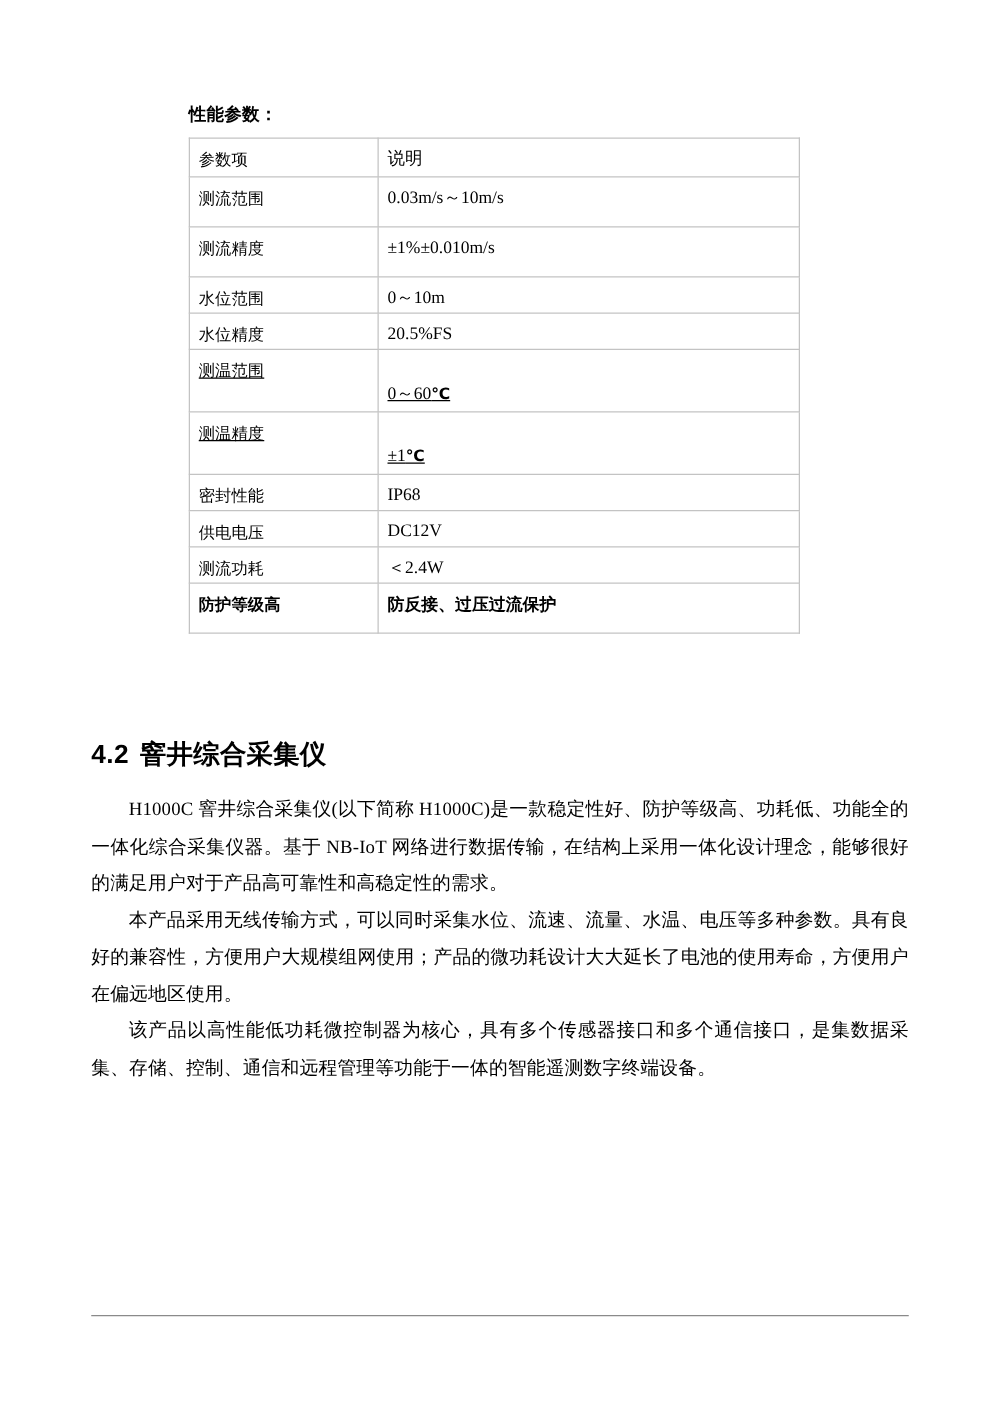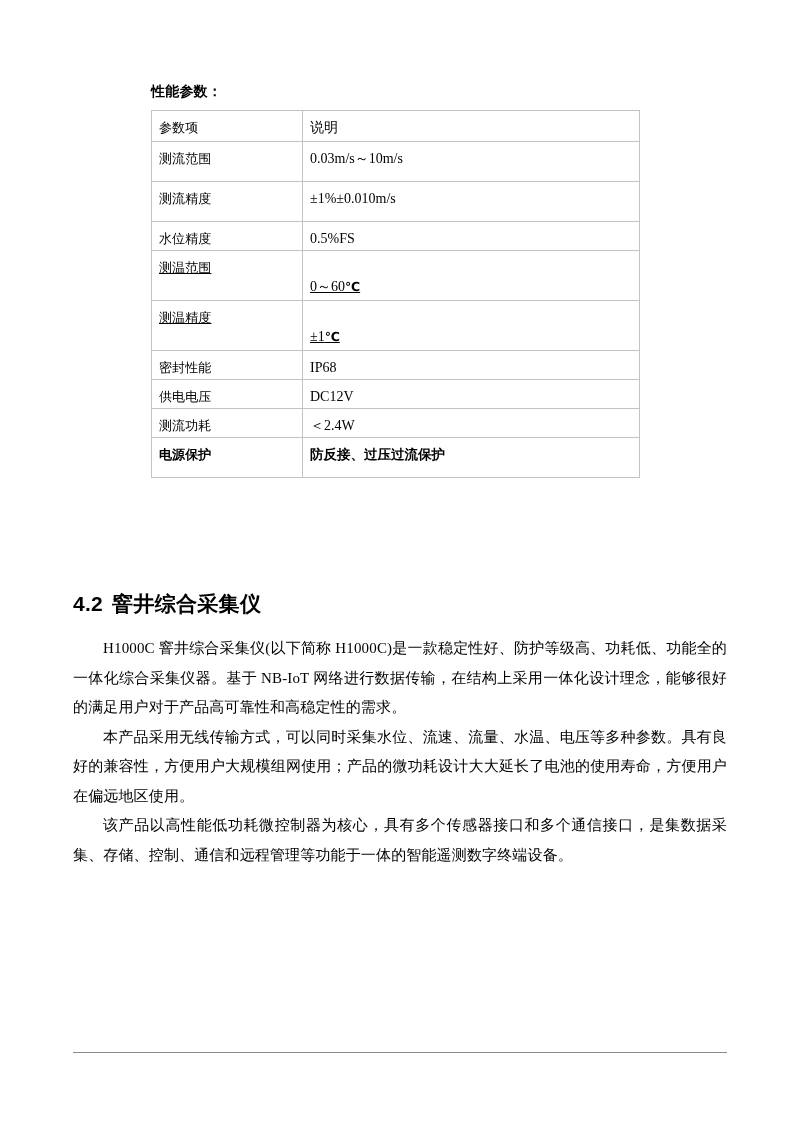--- a/index.html
+++ b/index.html
@@ -177,27 +177,35 @@
 
       <tr class="row-pad">
         <td class="cell-label">
           <div class="cell-inner">测流精度</div>
         </td>
         <td class="cell-value">
           <div class="cell-inner">±1%±0.010m/s</div>
         </td>
       </tr>
 
+      <tr class="row-short">
+        <td class="cell-label">
+          <div class="cell-inner">水位范围</div>
+        </td>
+        <td class="cell-value">
+          <div class="cell-inner">0～10m</div>
+        </td>
+      </tr>
 
       <tr class="row-short">
         <td class="cell-label">
           <div class="cell-inner">水位精度</div>
         </td>
         <td class="cell-value">
-          <div class="cell-inner">0.5%FS</div>
+          <div class="cell-inner">20.5%FS</div>
         </td>
       </tr>
 
       <tr class="row-tall">
         <td class="cell-label">
           <div class="cell-inner">测温范围</div>
         </td>
         <td class="cell-value">
           <div class="cell-inner">0～60<span class="deg">℃</span></div>
         </td>
@@ -234,21 +242,21 @@
         <td class="cell-label">
           <div class="cell-inner">测流功耗</div>
         </td>
         <td class="cell-value">
           <div class="cell-inner">＜2.4W</div>
         </td>
       </tr>
 
       <tr class="row-emph">
         <td class="cell-label">
-          <div class="cell-inner">电源保护</div>
+          <div class="cell-inner">防护等级高</div>
         </td>
         <td class="cell-value">
           <div class="cell-inner">防反接、过压过流保护</div>
         </td>
       </tr>
     </tbody>
   </table>
 
   <div class="section-heading">
     <span class="num">4.2</span><span class="ttl">窨井综合采集仪</span>

